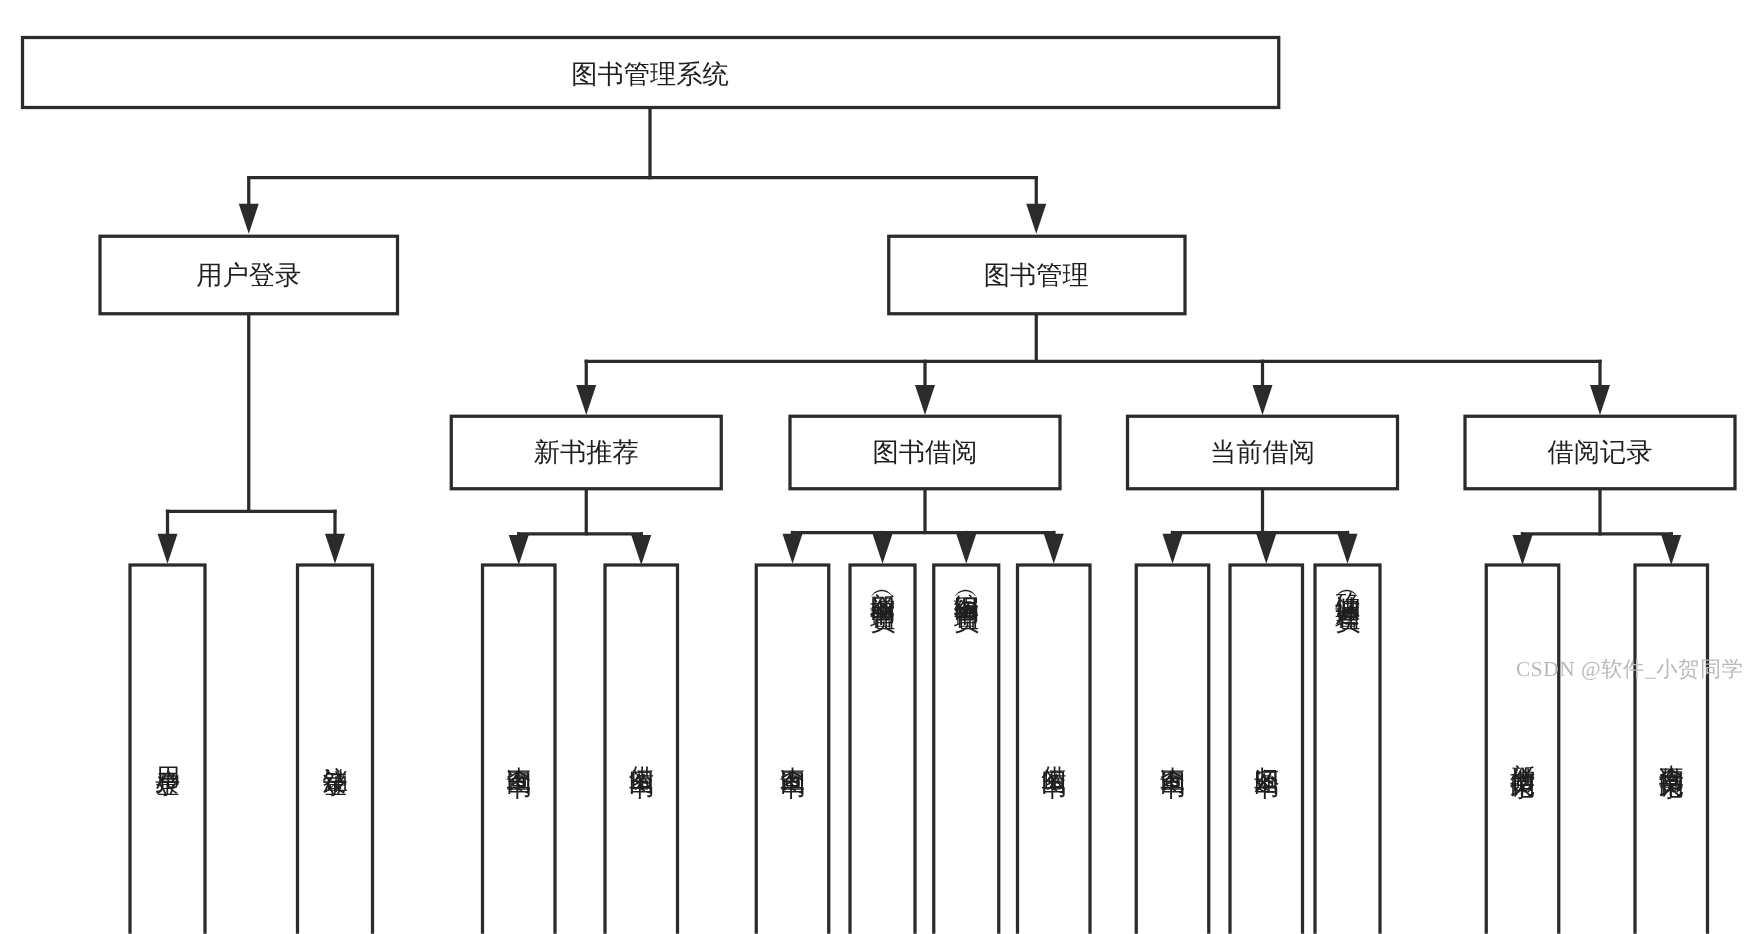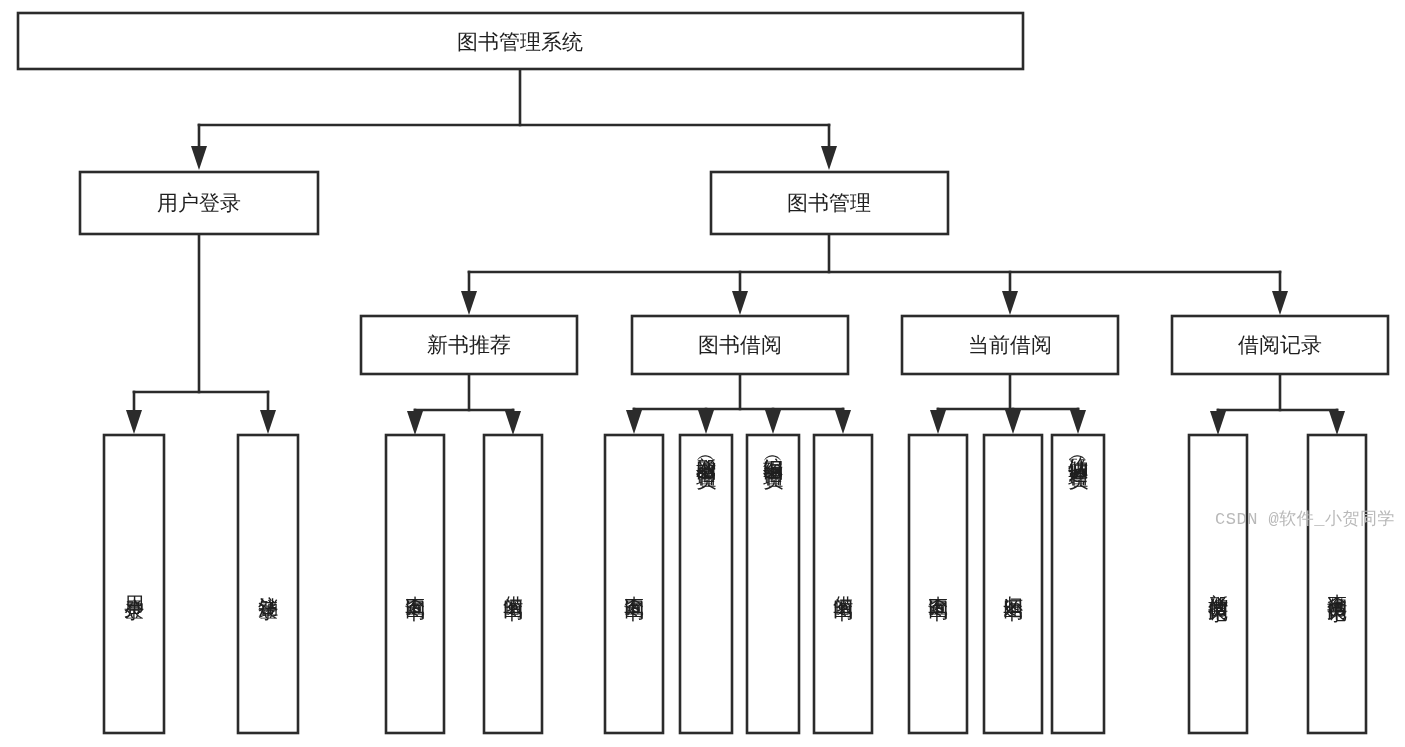--- a/index.html
+++ b/index.html
@@ -11,20 +11,21 @@
     width: 1405px;
     height: 747px;
     font-family: "DejaVu Sans", "Liberation Sans", sans-serif;
     overflow: hidden;
   }
   #diagram-root {
     position: relative;
     width: 1405px;
     height: 536px;
     background: #ffffff;
+    margin-top: 17px;
   }
   svg#flow {
     position: absolute;
     left: 0;
     top: 0;
     width: 1405px;
     height: 747px;
   }
   .node-rect {
     fill: #ffffff;
@@ -63,21 +64,21 @@
     line-height: 1.18;
     letter-spacing: 2px;
     color: #1f1f1f;
     white-space: nowrap;
     text-align: center;
   }
   #watermark {
     position: absolute;
     right: 10px;
     bottom: 6px;
-    font-family: Liberation Mono, monospace;
+    font-family: Liberation Serif, serif;
     font-size: 17px;
     color: #b9b9b9;
     letter-spacing: 0.5px;
     user-select: none;
     white-space: nowrap;
   }
 </style>
 </head>
 <body>
 

